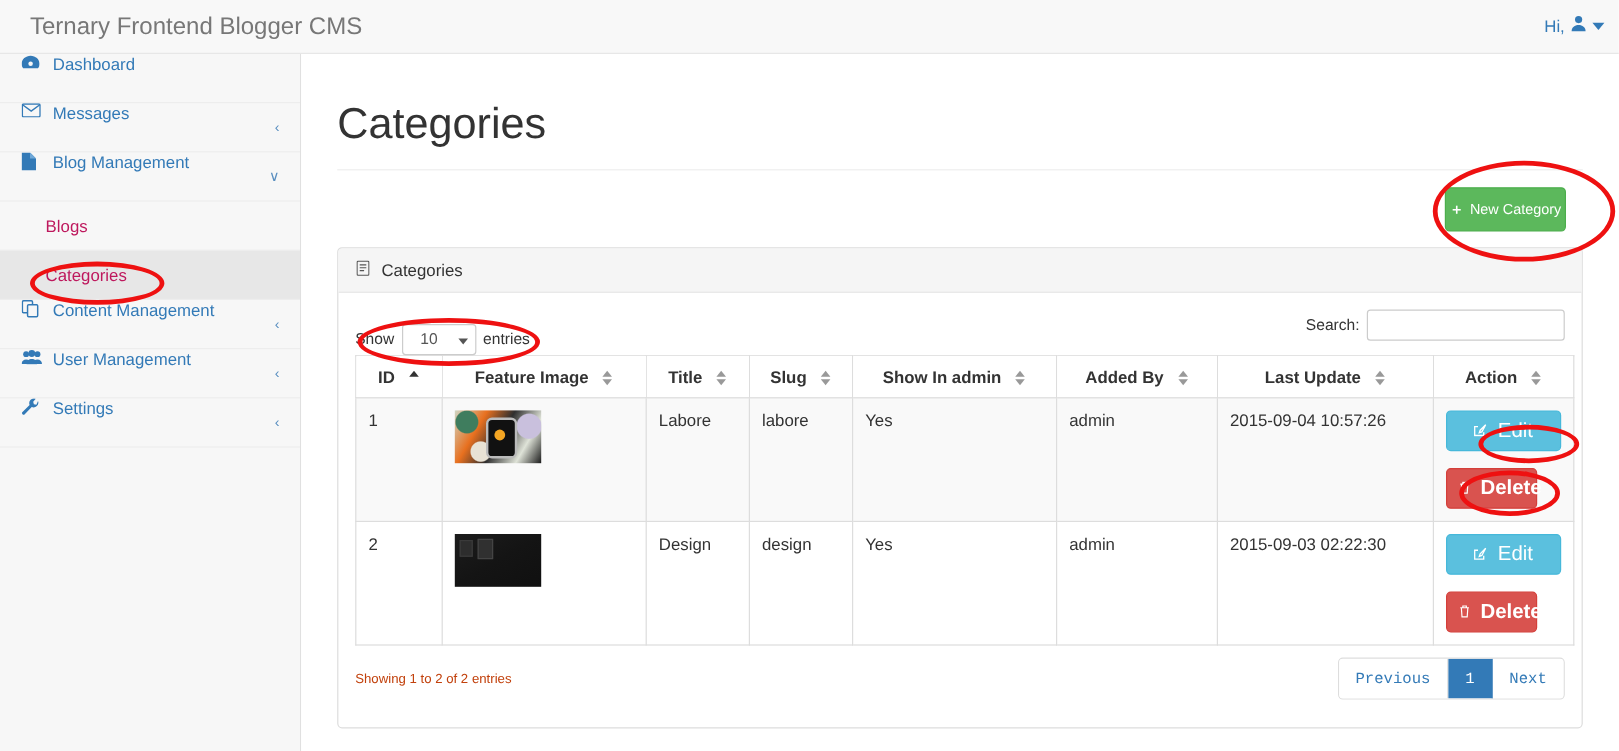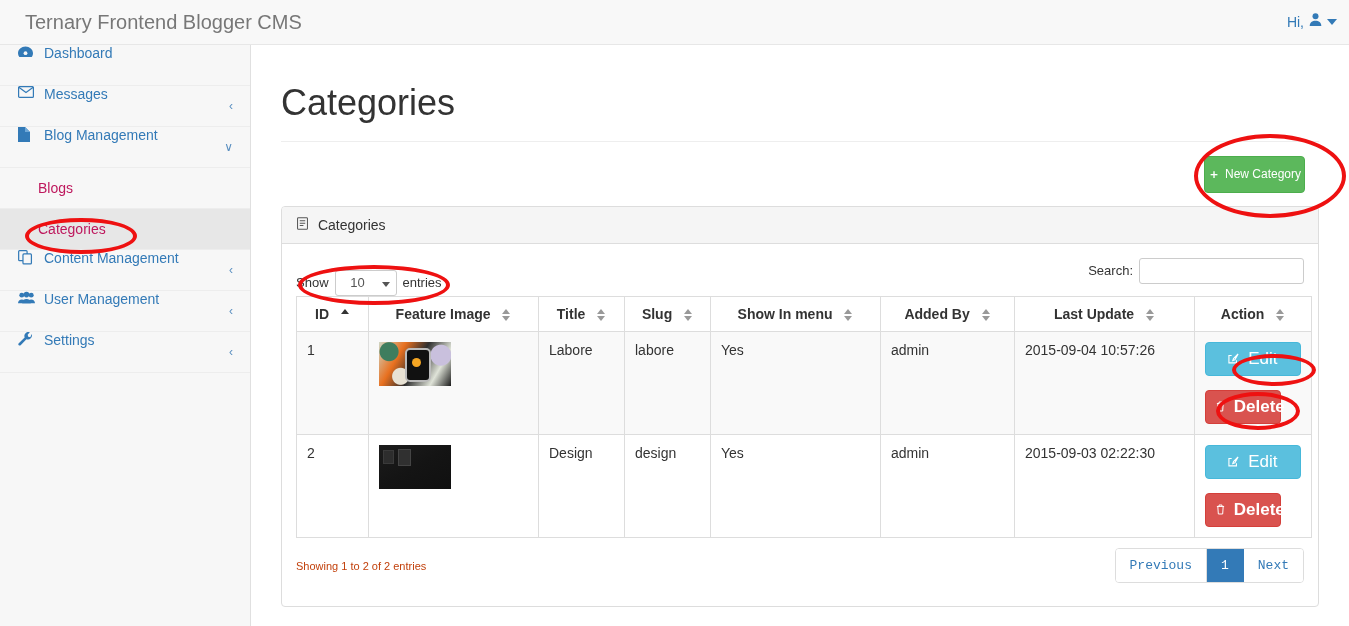--- a/index.html
+++ b/index.html
@@ -518,21 +518,21 @@
               </th>
               <th>
                 <span>Title</span>
                 <span class="sorter"><i class="up"></i><i class="dn"></i></span>
               </th>
               <th>
                 <span>Slug</span>
                 <span class="sorter"><i class="up"></i><i class="dn"></i></span>
               </th>
               <th>
-                <span>Show In menu</span>
+                <span>Show In admin</span>
                 <span class="sorter"><i class="up"></i><i class="dn"></i></span>
               </th>
               <th>
                 <span>Added By</span>
                 <span class="sorter"><i class="up"></i><i class="dn"></i></span>
               </th>
               <th>
                 <span>Last Update</span>
                 <span class="sorter"><i class="up"></i><i class="dn"></i></span>
               </th>

